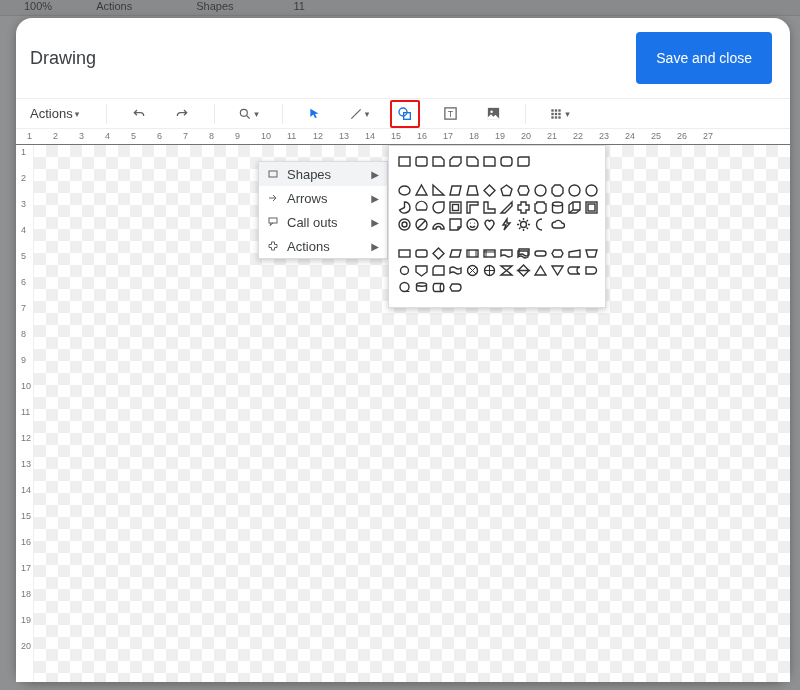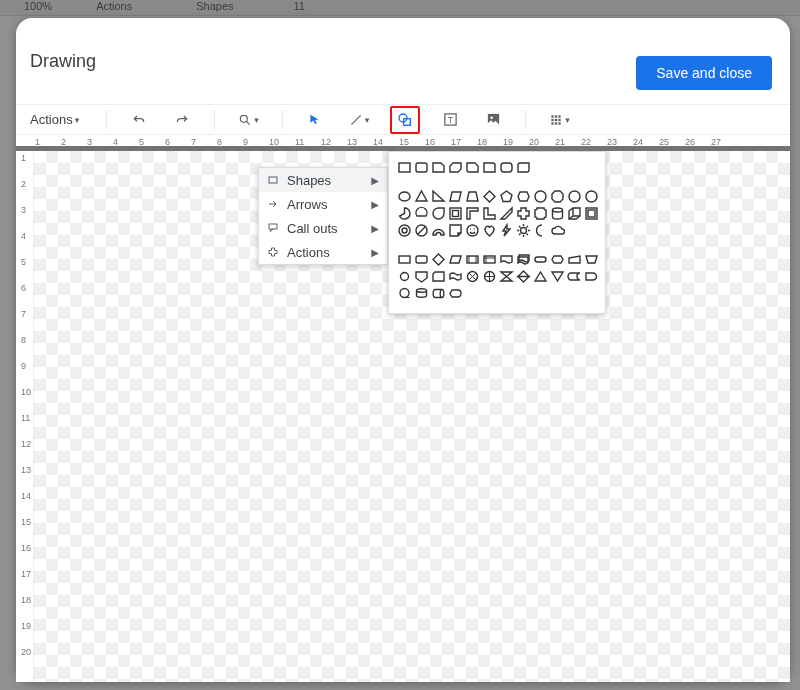--- a/index.html
+++ b/index.html
@@ -57,25 +57,24 @@
   .dlg-title {
     font-size: 18px;
     color: #3c4043;
     flex: 1;
   }
   .save-btn {
     background: #1a73e8;
     color: #fff;
     border: none;
     border-radius: 4px;
-    padding: 9px 20px;
+    padding: 18px 20px;
     font-size: 14px;
     font-weight: 500;
     cursor: pointer;
-    margin-top: 24px;
   }
   .dlg-toolbar {
     display: flex;
     align-items: center;
     height: 30px;
     padding: 0 6px;
     gap: 17px;
     border-bottom: 1px solid #eee;
   }
   .tbtn {
@@ -104,26 +103,26 @@
   }
   .shape-btn-wrap {
     border: 2px solid #e11;
     border-radius: 2px;
     padding: 0;
   }
   .shape-btn-wrap .tbtn { color: #1a73e8; }
   .ruler-h {
     height: 16px;
     background: #fff;
-    border-bottom: 5px solid #737373;
+    border-bottom: 1px solid #737373;
     position: relative;
     font-size: 9px;
     color: #777;
     overflow: hidden;
-    padding-left: 18px;
+    padding-left: 10px;
   }
   .ruler-h .tick {
     display: inline-block;
     width: 26px;
     text-align: left;
     border-left: 1px solid transparent;
     position: relative;
     top: 2px;
   }
   .canvas-area {

